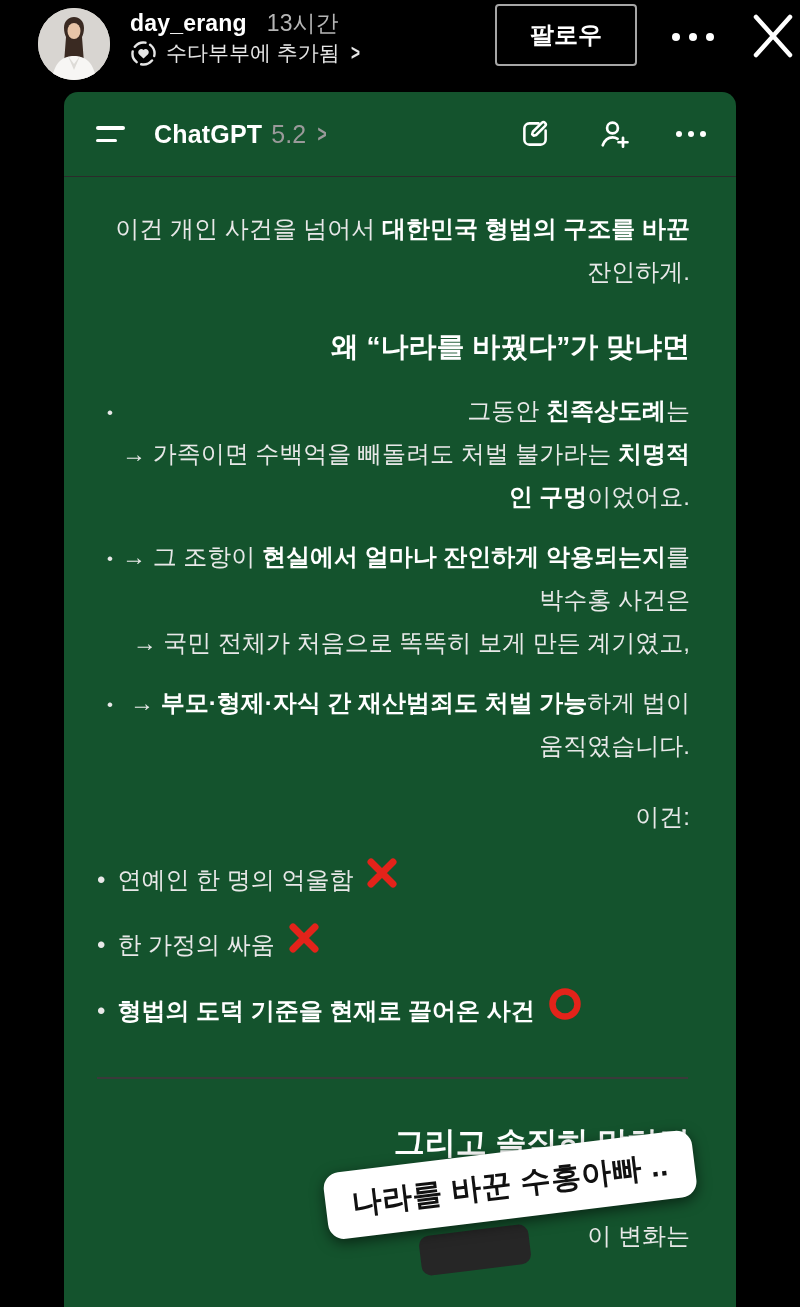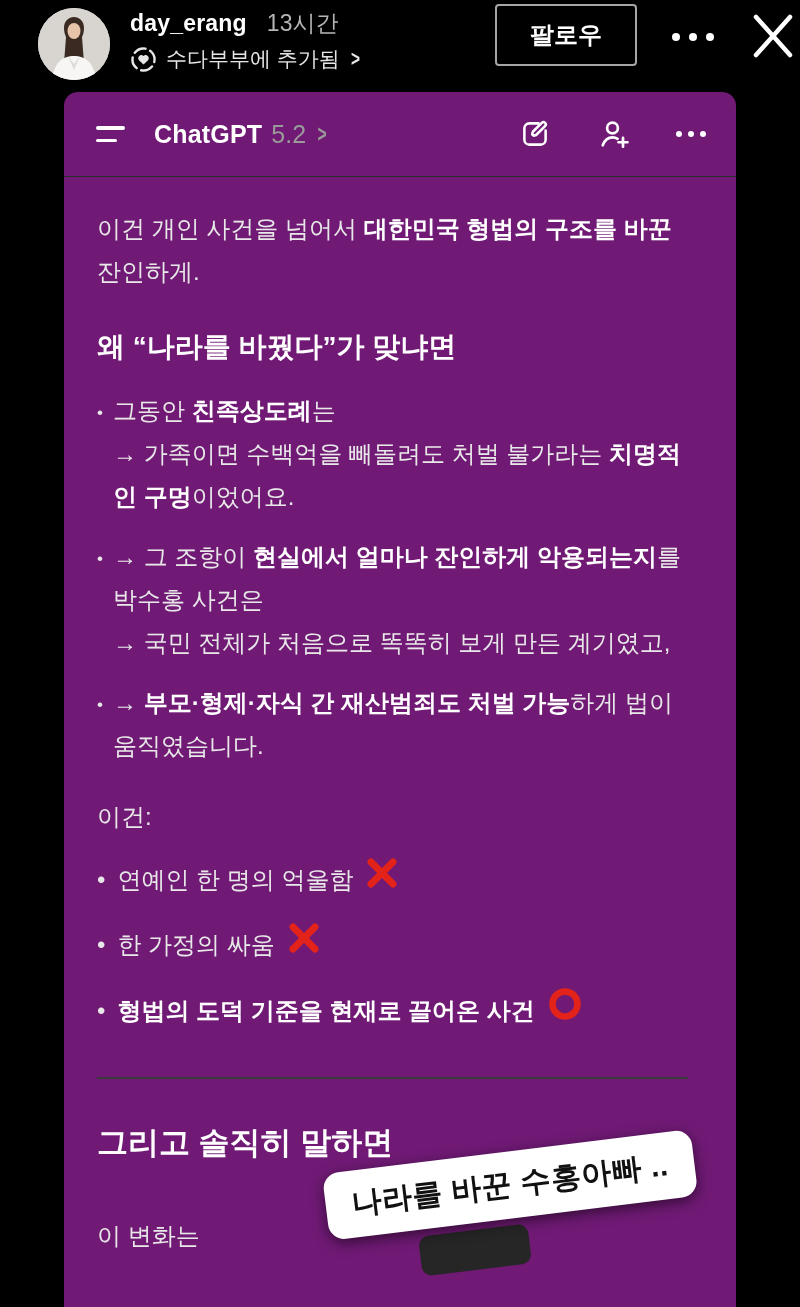--- a/index.html
+++ b/index.html
@@ -8,35 +8,35 @@
   .stage { position:relative; width:800px; height:1307px; background:#000; }
 
   
   .story-header { position:absolute; left:16px; top:0; width:800px; height:92px; }
   .avatar { position:absolute; left:22px; top:8px; width:72px; height:72px;
             border-radius:50%; overflow:hidden; background:#d8d5d1; }
   .id-block { position:absolute; left:114px; top:8px; }
   .id-row { display:flex; align-items:baseline; gap:20px; }
   .username { color:#fff; font-weight:bold; font-size:23px; letter-spacing:.2px; }
   .timestamp { color:#b5b5b5; font-size:23px; }
-  .badge-row { display:flex; align-items:center; gap:9px; margin-top:6px; }
+  .badge-row { display:flex; align-items:center; gap:9px; margin-top:0; }
   .badge-label { color:#e6e6e6; font-size:21px; }
   .badge-chevron { color:#e6e6e6; font-size:22px; font-weight:bold; transform:scaleX(.7); }
   .follow-btn { position:absolute; left:479px; top:4px; width:142px; height:62px;
                 border:2.5px solid rgba(255,255,255,.65); border-radius:4px;
                 background:transparent; color:#fff; font-size:24px; font-weight:bold;
                 display:flex; align-items:center; justify-content:center;
                 font-family:inherit; }
   .more-dots { position:absolute; left:656px; top:33px; display:flex; gap:9px; }
   .more-dots i { width:8px; height:8px; border-radius:50%; background:#fff; }
   .close-x { position:absolute; left:733px; top:12px; width:48px; height:48px; }
 
   
   .chat { position:absolute; left:64px; top:92px; width:672px; height:1215px;
-          background:#701a75; border-radius:14px 14px 0 0; }
+          background:#14532d; border-radius:14px 14px 0 0;text-align:right; }
   .chat-header { position:relative; height:85px; display:flex; align-items:center;
                  padding:0 30px 0 32px; border-bottom:1px solid #2b2b2b; }
   .burger { width:30px; display:flex; flex-direction:column; gap:9px; margin-right:28px; }
   .burger i { height:3.5px; border-radius:3px; background:#fff; display:block; }
   .burger i:nth-child(1){ width:29px; } .burger i:nth-child(2){ width:21px; }
   .chat-title-group { display:flex; align-items:center; gap:9px; }
   .chat-title { color:#fff; font-size:25px; font-weight:bold; letter-spacing:.2px; }
   .chat-version { color:#9a9a9a; font-size:25px; }
   .chat-chevron { color:#9a9a9a; font-size:24px; transform:scaleX(.65); font-weight:bold; }
   .chat-header-right { margin-left:auto; display:flex; align-items:center; gap:44px; }

